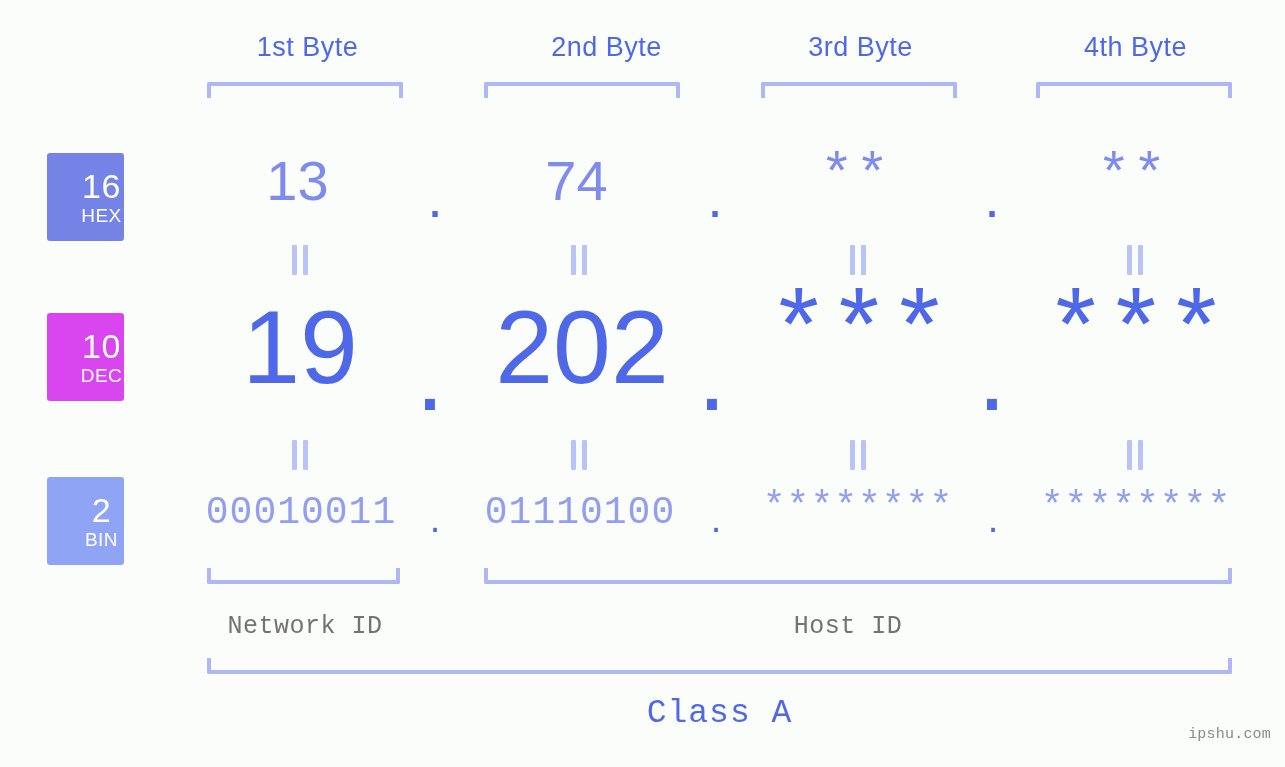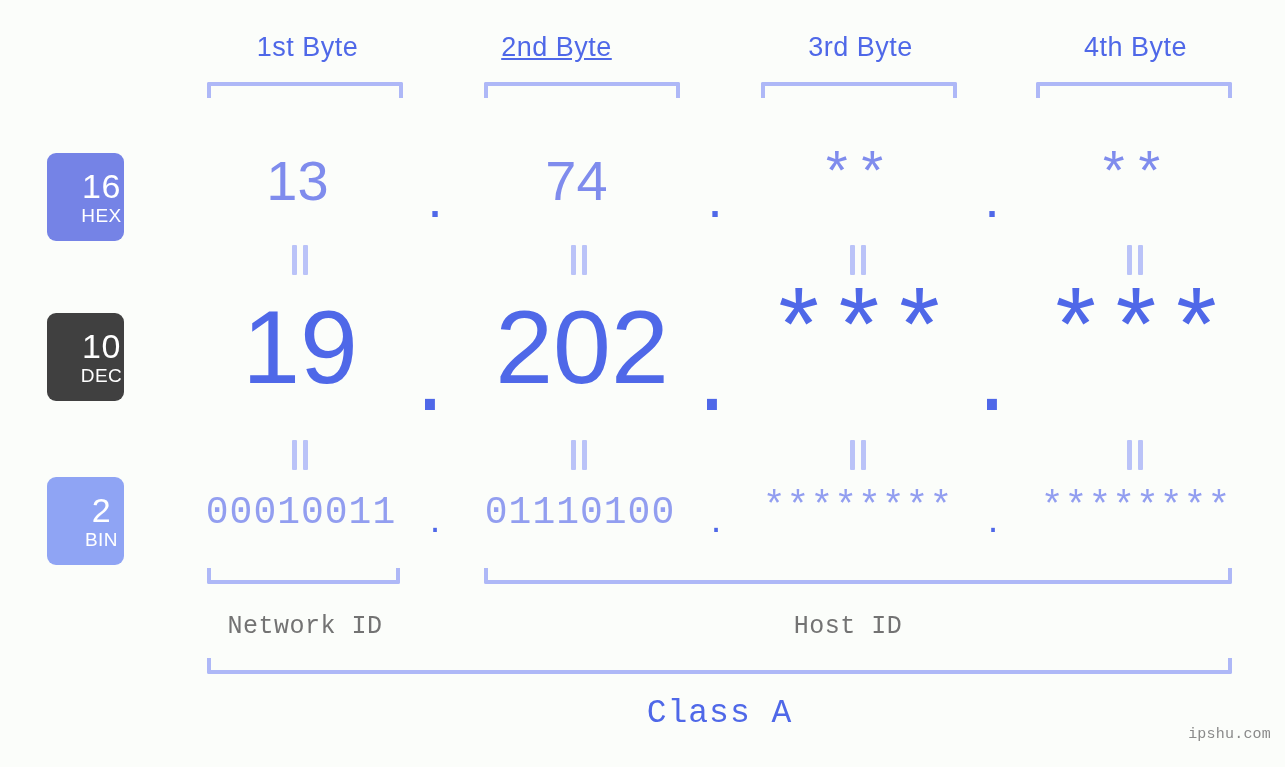--- a/index.html
+++ b/index.html
@@ -51,21 +51,21 @@
     border-right: 4px solid #aeb8f7;
     border-radius: 0 0 2px 2px;
     box-sizing: border-box;
   }
 
   
   .badge {
     position: absolute;
     left: 47px;
     width: 77px;
-    border-radius: 9px;
+    border-radius: 3px;
     color: #ffffff;
     text-align: center;
     box-sizing: border-box;
     display: flex;
     flex-direction: column;
     align-items: center;
     justify-content: center;
     line-height: 1;
     padding-left: 32px;
   }
@@ -73,21 +73,21 @@
     font-size: 34px;
     font-weight: normal;
     letter-spacing: 0.5px;
   }
   .badge .nm {
     font-size: 19px;
     margin-top: 3px;
     letter-spacing: 0.5px;
   }
   #badge-hex { top: 153px;  height: 88px;  background: #7583e6; }
-  #badge-dec { top: 313px;  height: 88px;  background: #404040; }
+  #badge-dec { top: 313px;  height: 88px;  background: #d946ef; }
   #badge-bin { top: 477px;  height: 88px;  background: #8fa4f4; }
 
   
   .row-cell {
     position: absolute;
     text-align: center;
     white-space: nowrap;
     line-height: 1;
   }
   .dot {
@@ -211,21 +211,21 @@
     font-family: "Liberation Mono", monospace;
     letter-spacing: 0.2px;
   }
 </style>
 </head>
 <body>
 
 <div id="stage">
 
   <div class="byte-label" style="left:195px; width:225px;">1st Byte</div>
-  <div class="byte-label" style="left:444px; width:225px;text-decoration:underline;">2nd Byte</div>
+  <div class="byte-label" style="left:494px; width:225px;">2nd Byte</div>
   <div class="byte-label" style="left:748px; width:225px;">3rd Byte</div>
   <div class="byte-label" style="left:1023px; width:225px;">4th Byte</div>
 
   <div class="bracket-down" style="left:207px; width:196px;"></div>
   <div class="bracket-down" style="left:484px; width:196px;"></div>
   <div class="bracket-down" style="left:761px; width:196px;"></div>
   <div class="bracket-down" style="left:1036px; width:196px;"></div>
 
   <div class="badge" id="badge-hex">
     <div class="num">16</div>

